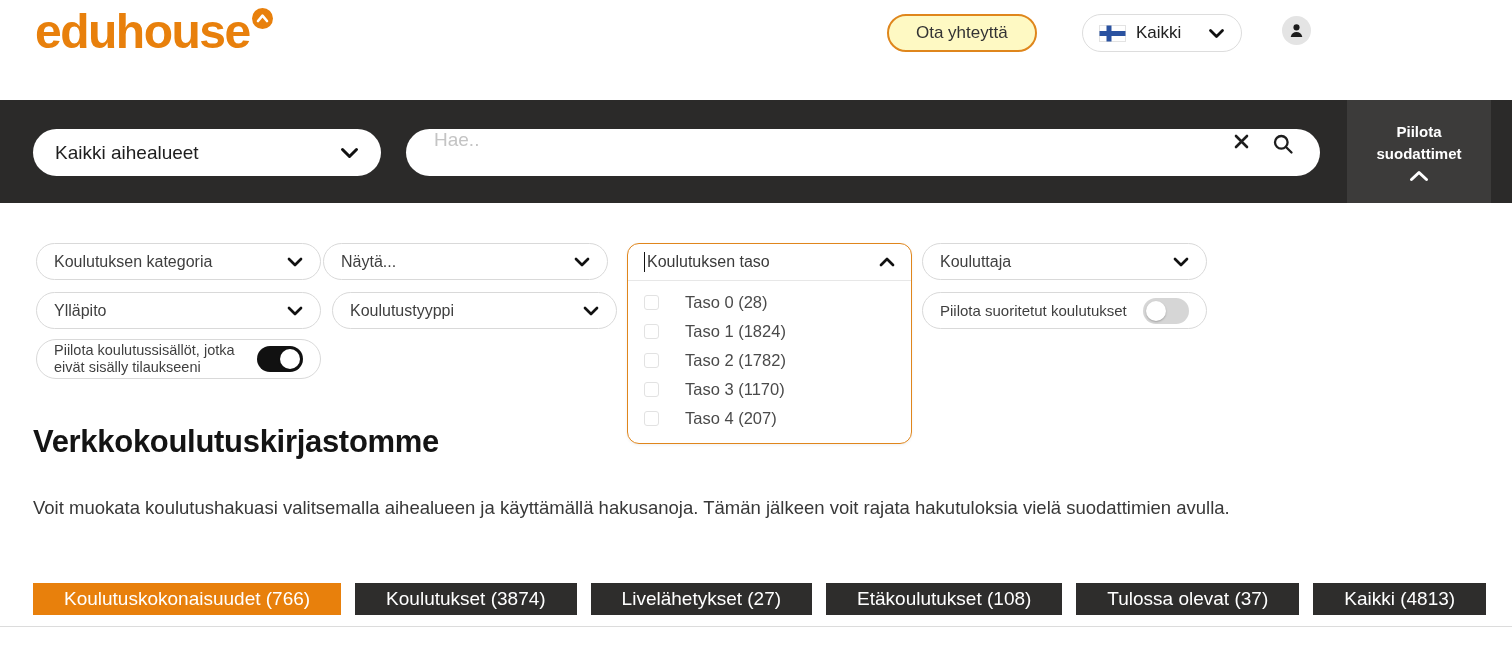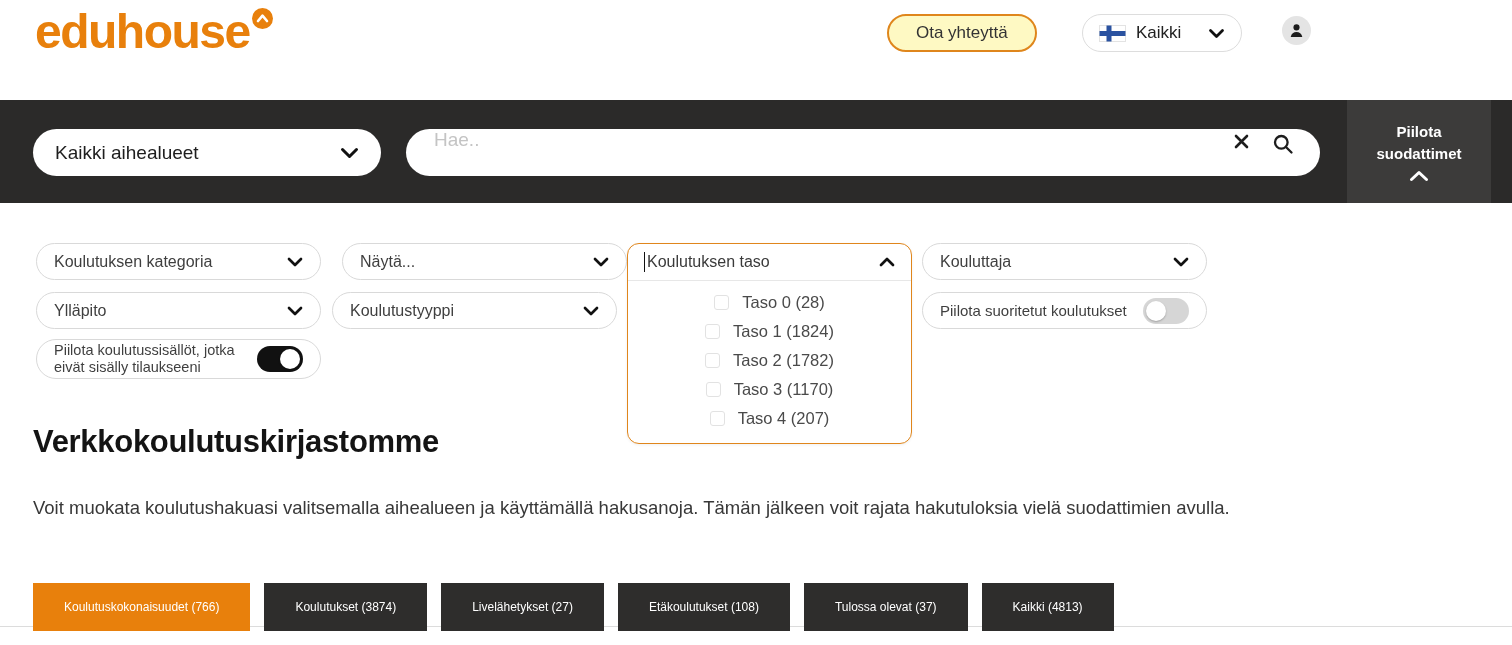--- a/index.html
+++ b/index.html
@@ -55,31 +55,31 @@
   .toggle.off .knob { left:3px; }
 
   
   .dd-panel { position:absolute; left:627px; top:243px; width:285px; background:#fff;
     border:1.5px solid #E0861C; border-radius:12px; z-index:6; overflow:hidden;
     box-shadow:0 1px 3px rgba(0,0,0,.06); }
   .dd-header { height:37px; display:flex; align-items:center; padding:0 16px; border-bottom:1px solid #e7e7e7; cursor:text; }
   .caret { width:1px; height:20px; background:#111; margin-right:2px; }
   .dd-header-label { font-size:16px; color:#3a3a3a; flex:1; }
   .dd-list { padding:7px 0 10px; }
-  .dd-option { display:flex; align-items:center; gap:13px; padding:0 16px; height:29px; cursor:pointer;justify-content:center; }
+  .dd-option { display:flex; align-items:center; gap:26px; padding:0 16px; height:29px; cursor:pointer; }
   .checkbox { width:15px; height:15px; border:1px solid #e2e2e2; border-radius:3px; background:#fff; flex:none; }
   .dd-option-label { font-size:16.5px; color:#4a4a4a; }
 
   
   .page-title { position:absolute; left:33px; top:424px; font-size:31px; font-weight:bold; color:#141414; letter-spacing:-0.3px; }
   .page-desc { position:absolute; left:33px; top:495px; width:1330px; font-size:18.5px; color:#383838; line-height:1.4; }
 
   
   .tabs { position:absolute; left:33px; top:583px; display:flex; gap:14px; }
-  .tab { height:48px; padding:0 31px; background:#2E2D2C; color:#fff; font-size:12px;
+  .tab { height:32px; padding:0 31px; background:#2E2D2C; color:#fff; font-size:19px;
     display:flex; align-items:center; justify-content:center; cursor:pointer; white-space:nowrap; }
   .tab.active { background:#E8800C; }
   .tab-underline { position:absolute; left:0; top:626px; width:1512px; height:1px; background:#dcdcdc; }
 
   svg { display:block; }
 </style>
 </head>
 <body>
 
 <div class="page">
@@ -160,21 +160,21 @@
 
   <div class="pill" style="left:36px; top:243px;">
     <span class="pill-label">Koulutuksen kategoria</span>
     <span class="chev">
       <svg width="16" height="10" viewBox="0 0 16 10">
           <path d="M2 2l6 6 6-6" fill="none" stroke="#111" stroke-width="2.7" stroke-linecap="round" stroke-linejoin="round"></path>
         </svg>
     </span>
   </div>
 
-  <div class="pill" style="left:342px; top:243px;">
+  <div class="pill" style="left:323px; top:243px;">
     <span class="pill-label">Näytä...</span>
     <span class="chev">
       <svg width="16" height="10" viewBox="0 0 16 10">
           <path d="M2 2l6 6 6-6" fill="none" stroke="#111" stroke-width="2.7" stroke-linecap="round" stroke-linejoin="round"></path>
         </svg>
     </span>
   </div>
 
   <div class="pill" style="left:922px; top:243px;">
     <span class="pill-label">Kouluttaja</span>

